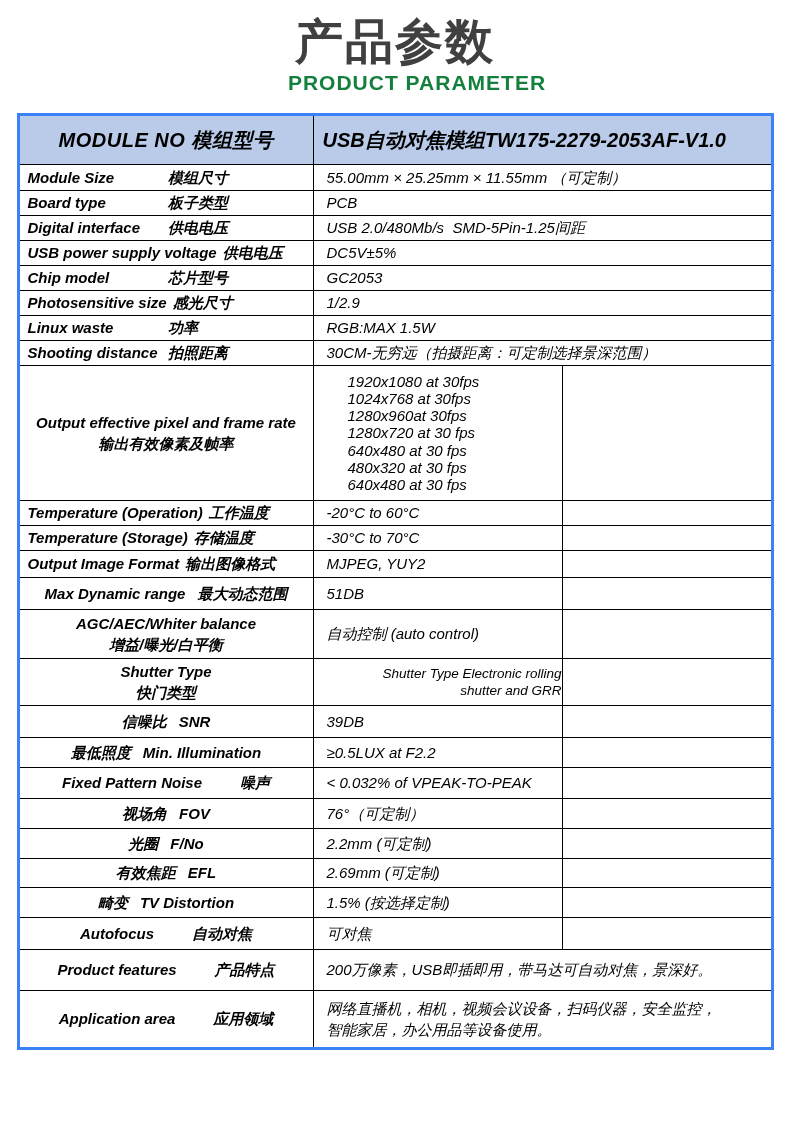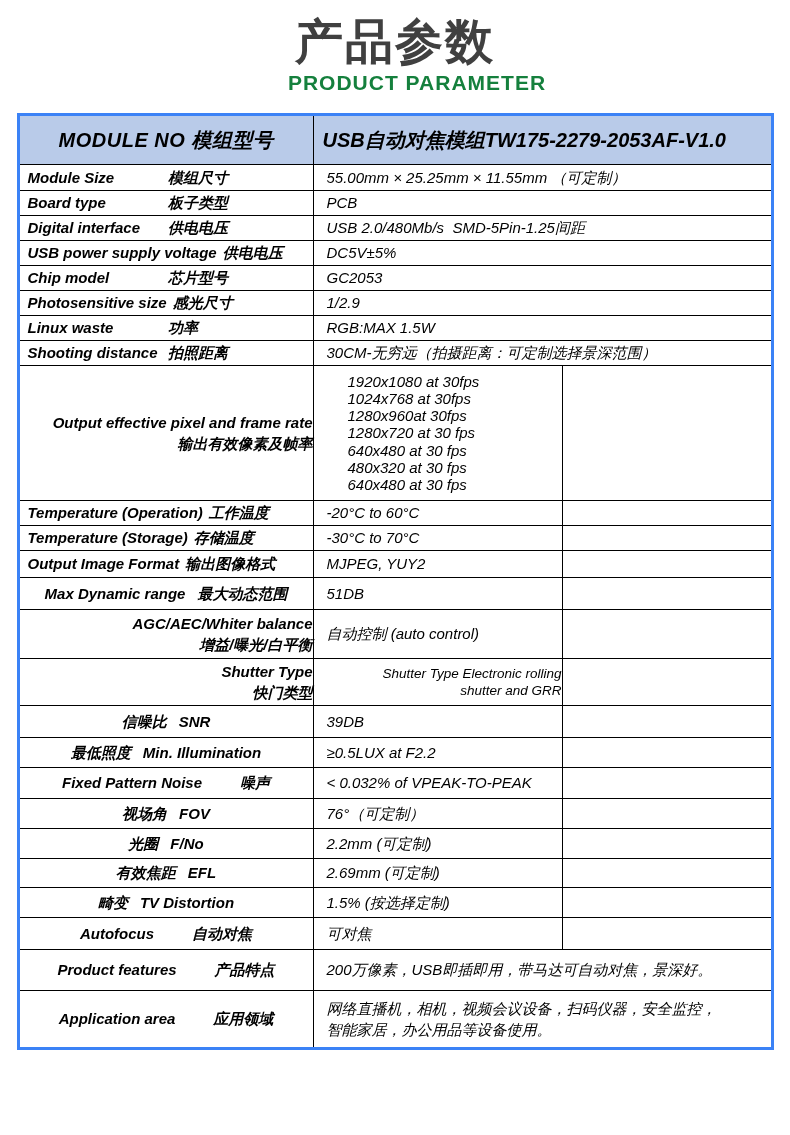--- a/index.html
+++ b/index.html
@@ -27,21 +27,21 @@
   tr.hdr td { background:var(--hdr-bg); height:44px; }
   tr.hdr .hlab { font-size:20px; font-weight:bold; text-align:center; letter-spacing:0.5px; }
   tr.hdr .hval { font-size:20px; font-weight:bold; padding-left:9px; white-space:pre-wrap; }
 
   .lab { font-weight:bold; font-size:15px; line-height:20px; }
   .lab.split { display:flex; padding-left:8px; padding-right:4px; }
   .lab.split .p1 { flex:0 1 auto; min-width:50%; padding-right:6px; box-sizing:border-box; }
   .lab.pair { display:flex; justify-content:center; gap:12px; }
   .lab.pair-wide { display:flex; justify-content:center; gap:38px; }
   .lab.stack { text-align:center; line-height:21px; }
-  .lab.stack span { display:block;text-align:right; }
+  .lab.stack span { display:block; }
 
   .val { font-size:15px; line-height:20px; padding-left:13px; white-space:pre-wrap; }
   .val.indent { padding-left:34px; line-height:17.2px; }
   .val.small { padding-left:0; text-align:right; font-size:13.5px; line-height:17px; }
   .val.multi { line-height:21px; padding-right:6px; }
 </style>
 </head>
 <body>
 
 <div class="title-zh" style="color: #404040;">产品参数</div>

